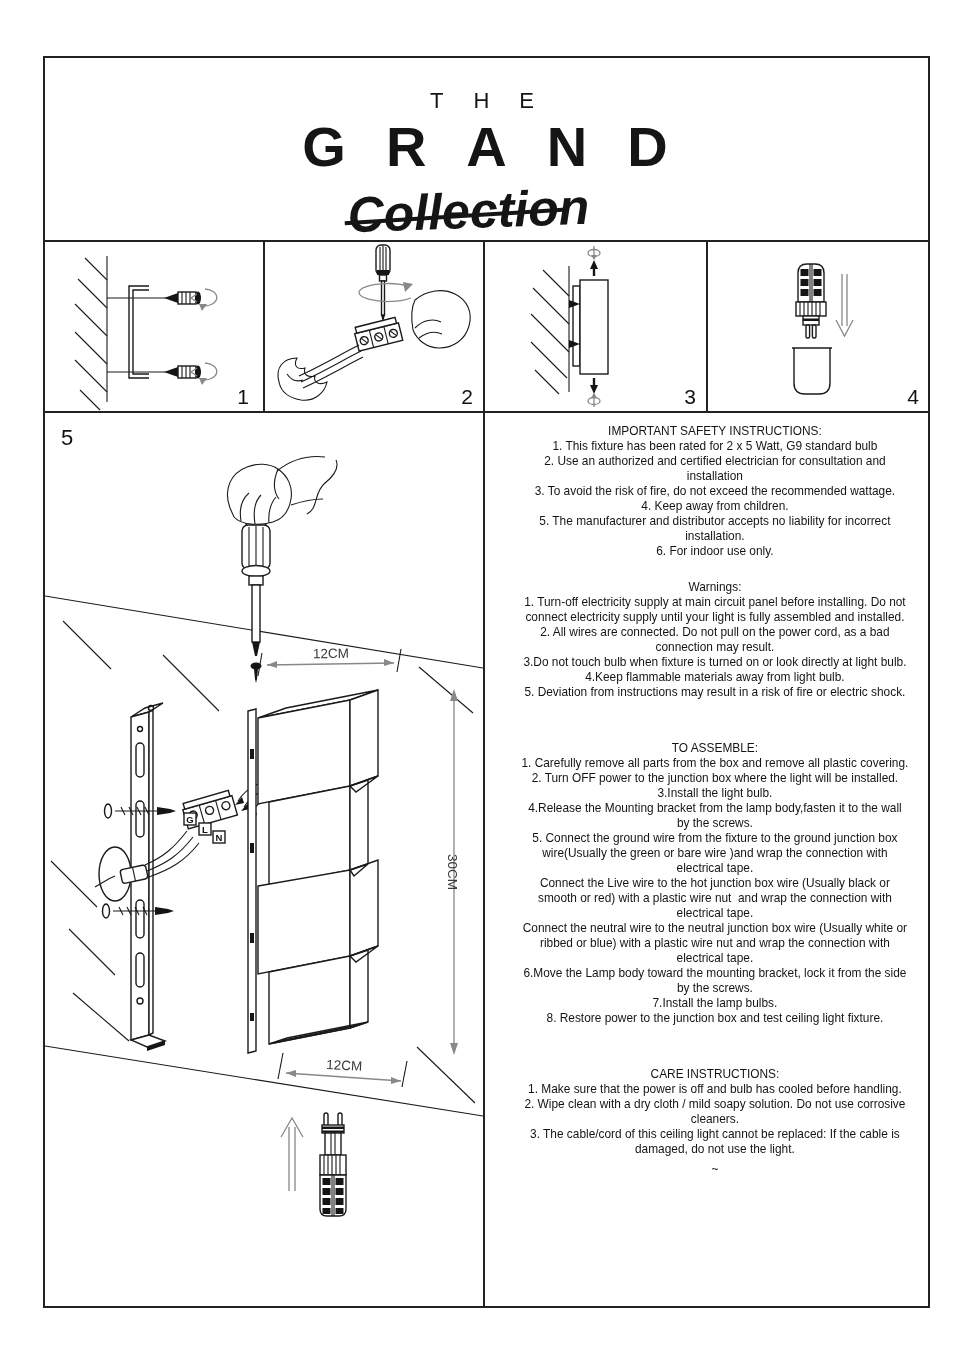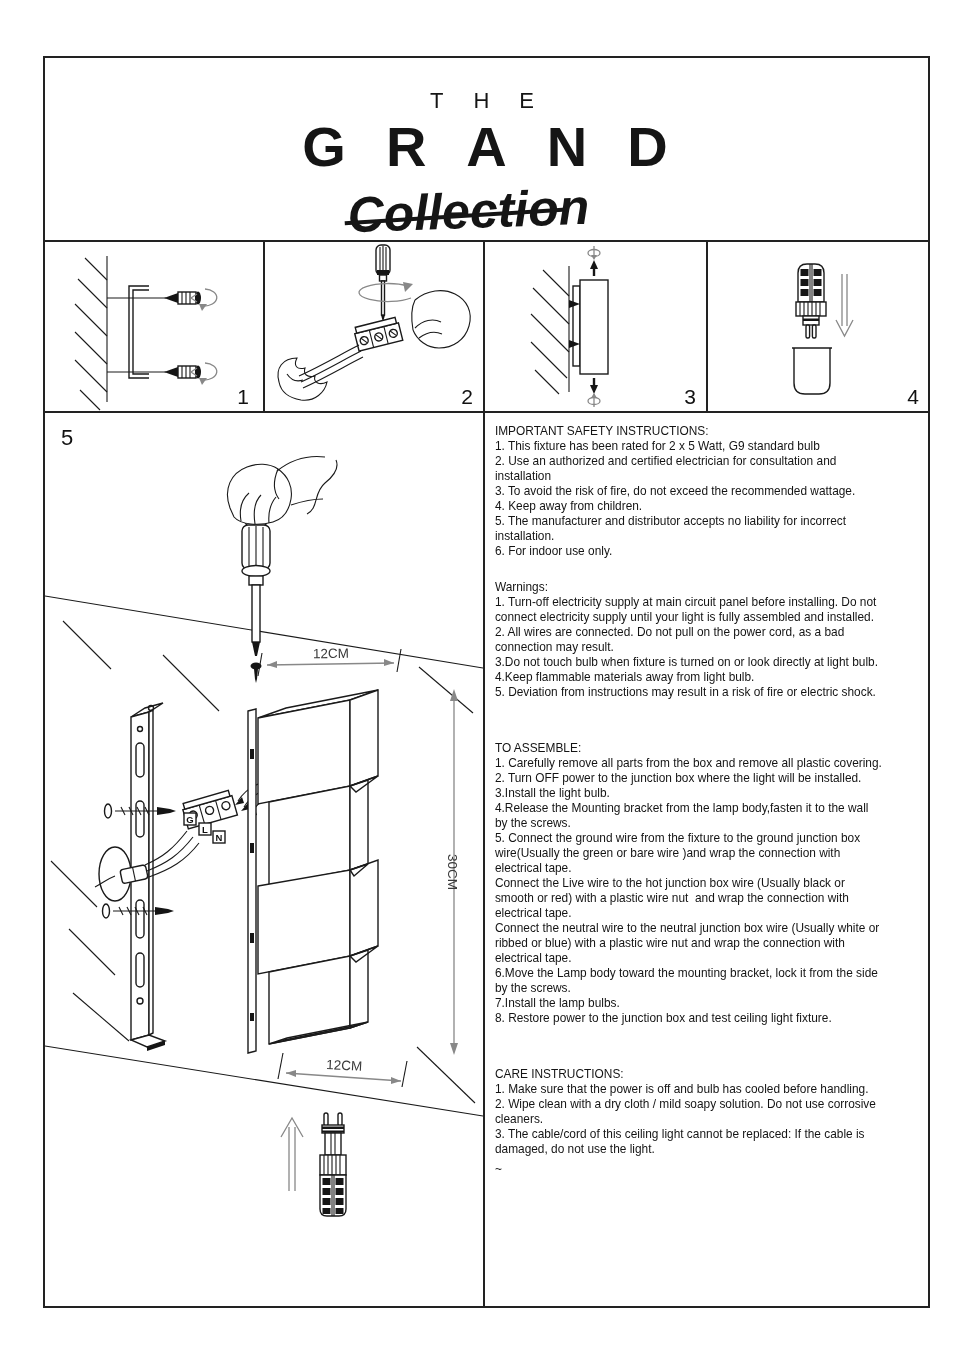--- a/index.html
+++ b/index.html
@@ -8,21 +8,21 @@
   .frame{position:absolute;left:43px;top:56px;width:883px;height:1248px;border:2px solid #222;}
   .hdr{position:absolute;left:0;top:0;width:883px;height:182px;border-bottom:2px solid #222;text-align:center;}
   .prow{position:absolute;left:0;top:184px;width:883px;height:169px;border-bottom:2px solid #222;}
   .pcell{position:absolute;top:0;height:169px;}
   .p1{left:0;width:218px;border-right:2px solid #222;}
   .p2{left:220px;width:218px;border-right:2px solid #222;}
   .p3{left:442px;width:219px;border-right:2px solid #222;}
   .p4{left:665px;width:218px;}
   .main{position:absolute;left:0;top:355px;width:883px;height:893px;}
   .d5{position:absolute;left:0;top:0;width:438px;height:893px;border-right:2px solid #222;}
-  .txtcell{position:absolute;left:442px;top:0;width:441px;height:893px;overflow:hidden;}
+  .txtcell{position:absolute;left:442px;top:0;width:441px;height:893px;overflow:hidden;text-align:center;}
   .txtcol{padding:10px 0 0 9px;width:500px;transform:scaleX(0.88);transform-origin:left top;}
   .line{height:15px;line-height:15px;font-size:13.5px;white-space:pre;color:#141414;}
   .sec-warn{margin-top:21px;}
   .sec-asm{margin-top:41px;}
   .sec-care{margin-top:41px;}
   .footnote{margin-top:5px;}
   svg{display:block;}
   svg text{font-family:"Liberation Sans",sans-serif;}
   .num{font-size:21px;fill:#111;}
   .dimtxt{font-size:13.5px;fill:#3a3a3a;}

